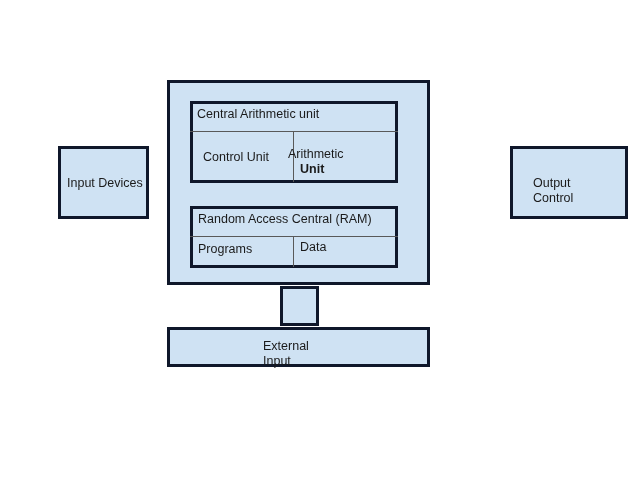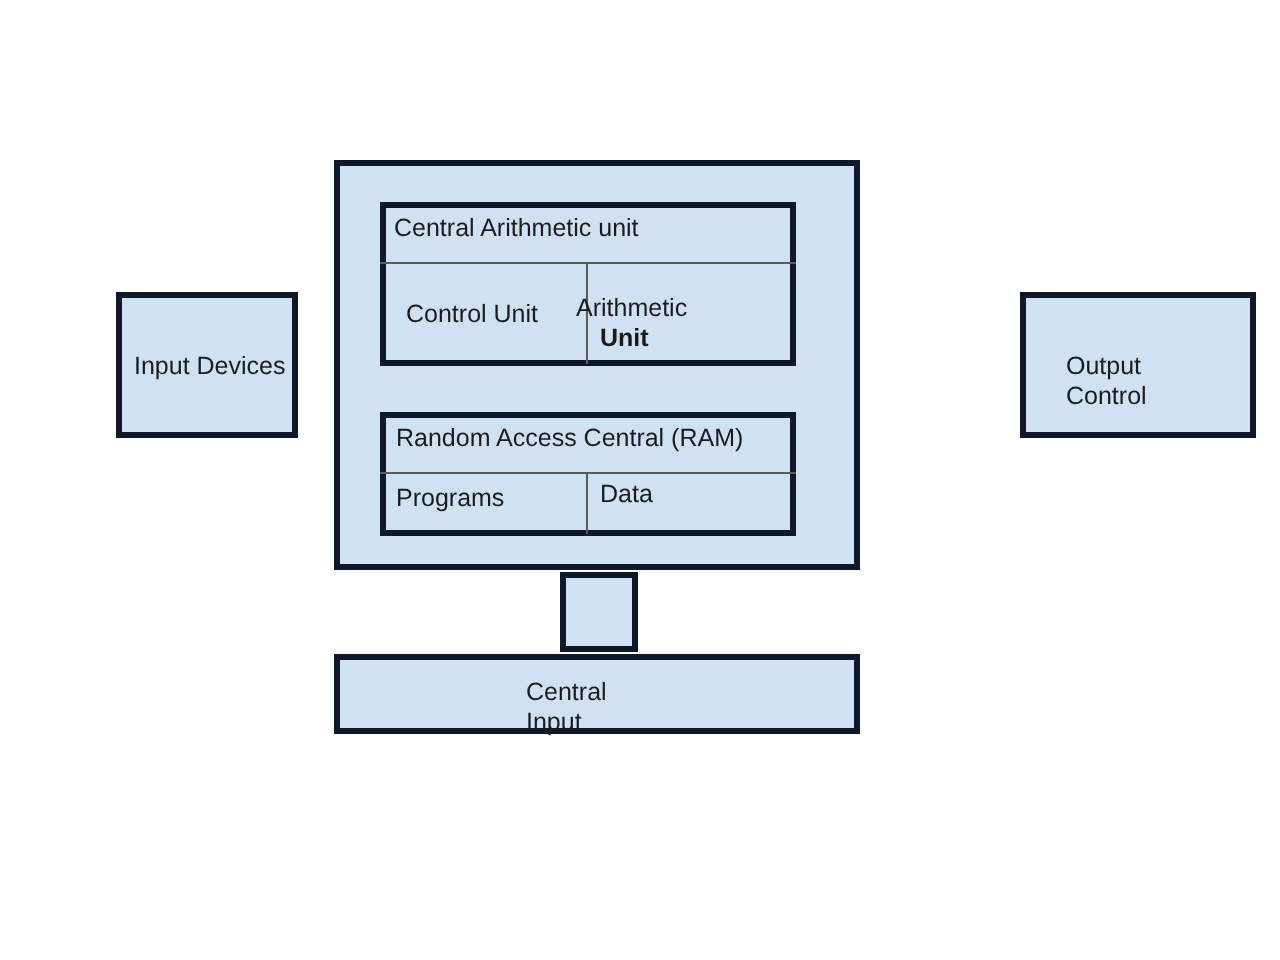--- a/index.html
+++ b/index.html
@@ -58,20 +58,20 @@
 <div class="box" style="left:190px; top:206px; width:208px; height:62px;"></div>
 <span class="lbl" style="left:198px; top:212px;">Random Access Central (RAM)</span>
 <div class="hline" style="left:190px; top:236px; width:208px;"></div>
 <div class="vline" style="left:293px; top:236px; height:31px;"></div>
 <span class="lbl" style="left:198px; top:242px;">Programs</span>
 <span class="lbl" style="left:300px; top:240px;text-align:center;">Data</span>
 
 <div class="box" style="left:280px; top:286px; width:39px; height:40px;"></div>
 
 <div class="box" style="left:167px; top:327px; width:263px; height:40px;">
-  <span class="lbl" style="left:93px; top:9px;">Central</span>
+  <span class="lbl" style="left:93px; top:9px;">External</span>
   <span class="lbl" style="left:93px; top:24px;">Input</span>
 </div>
 
 <div class="box" style="left:463px; top:146px; width:118px; height:73px;margin-left:47px;">
   <span class="lbl" style="left:20px; top:27px;">Output</span>
   <span class="lbl" style="left:20px; top:42px;">Control</span>
 </div>
 
 </body></html>

